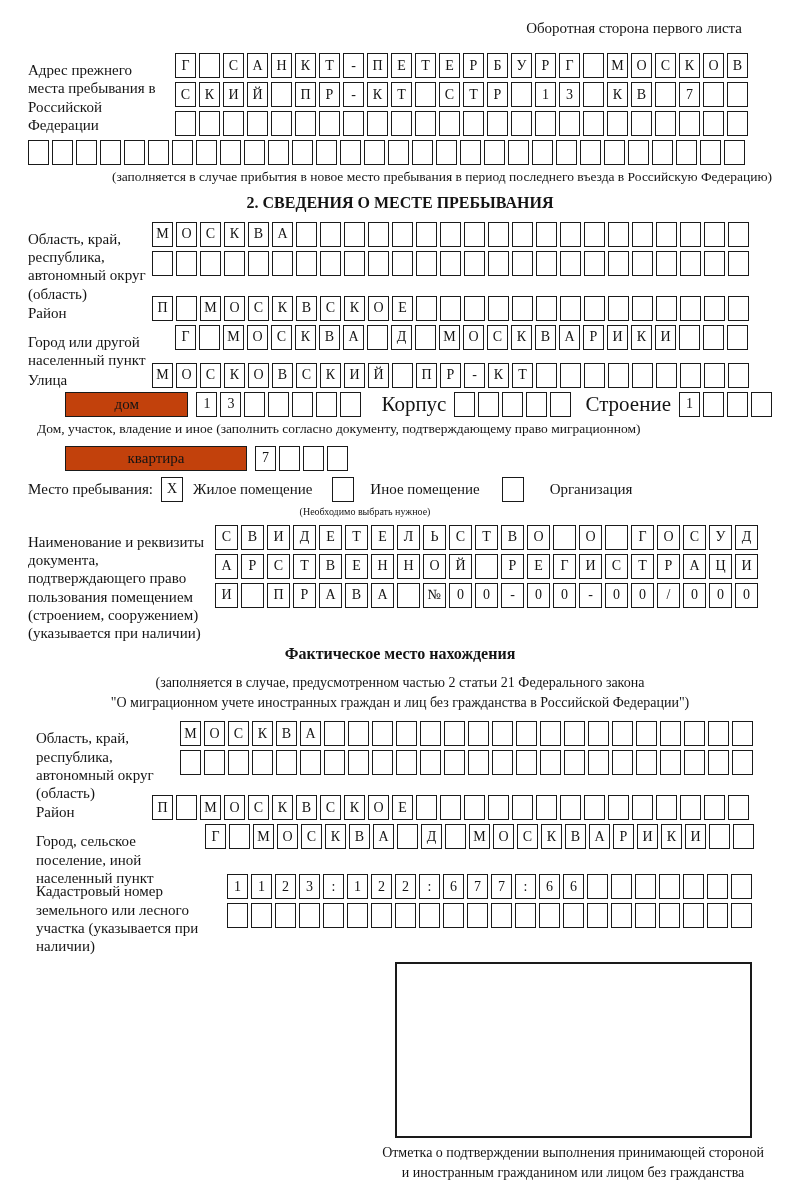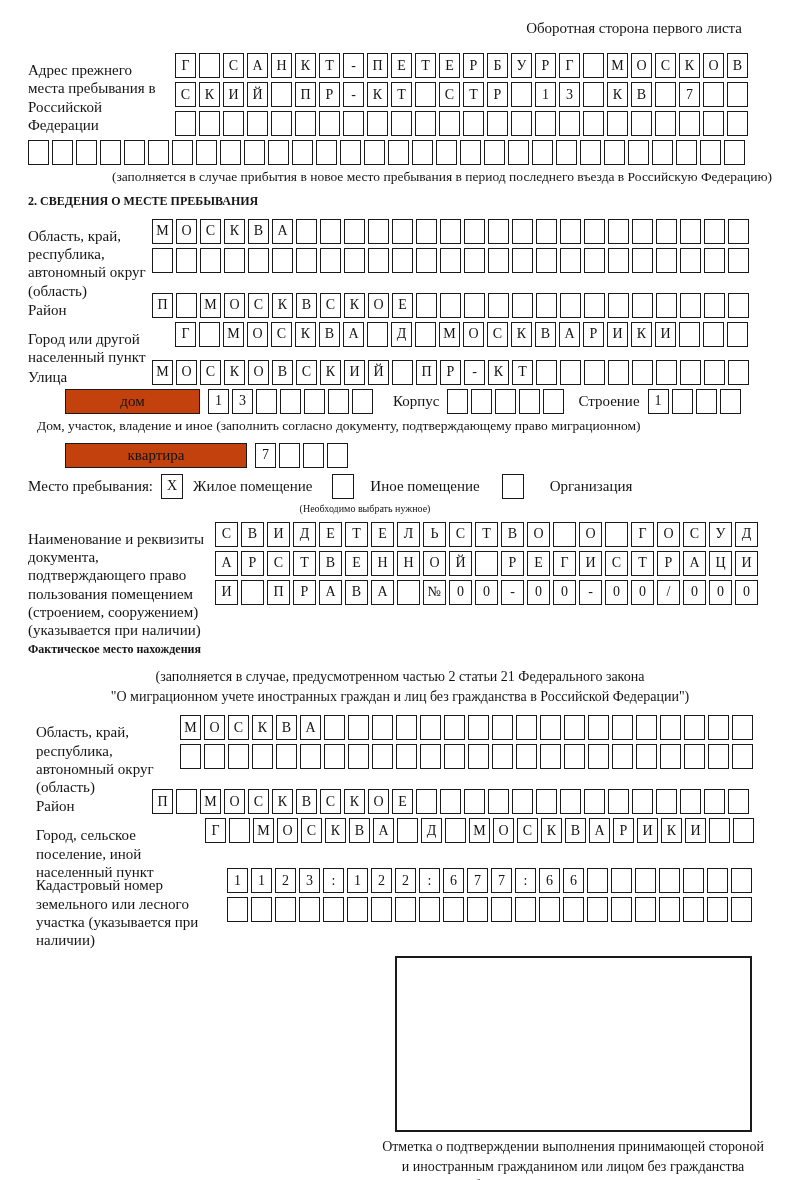--- a/index.html
+++ b/index.html
@@ -13,28 +13,28 @@
   .cellrow{display:flex;gap:3px;margin-bottom:4px;}
   .cell{box-sizing:border-box;flex:0 0 21px;width:21px;height:25px;border:1.7px solid #1a1a1a;
         display:flex;align-items:center;justify-content:center;font-size:14px;background:#fff;}
   .w23 .cell{flex-basis:23px;width:23px;}
   .ml0{margin-left:0;} .ml37{margin-left:37px;} .ml124{margin-left:124px;} .ml147{margin-left:147px;}
   .ml152{margin-left:152px;} .ml177{margin-left:177px;} .ml187{margin-left:187px;} .ml199{margin-left:199px;}
   .mh74{min-height:74px;} .mh36{min-height:38px;} .mh112{min-height:114px;} .mh86{min-height:88px;}
   .caption{font-size:13.5px;text-align:right;margin:0 0 8px 0;line-height:1.25;}
   .caption.left{text-align:left;margin-left:9px;}
   .caption-choose{font-size:10px;text-align:center;padding-right:70px;margin:0 0 8px 0;}
-  .sec-title{font-weight:bold;font-size:12px;margin:6px 0 10px 0;}
+  .sec-title{font-weight:bold;font-size:16px;text-align:center;margin:6px 0 10px 0;}
   .fact-cap{font-size:14px;text-align:center;line-height:1.45;margin-bottom:8px;}
   .inline-row{display:flex;align-items:center;margin-bottom:4px;}
   .inline-row .cellrow{margin-bottom:0;}
   .labelbox{box-sizing:border-box;border:1.7px solid #1a1a1a;height:25px;display:flex;align-items:center;
             justify-content:center;font-size:15px;background:#c2410c;}
   .box-dom{width:135px;margin-right:8px;} .box-kv{width:182px;margin-right:8px;}
-  .ilabel{font-size:15px;white-space:nowrap;}
+  .ilabel{font-size:21px;white-space:nowrap;}
   .gapA{margin:0 8px 0 20px;} .gapB{margin:0 8px 0 14px;}
   .checkbox{box-sizing:border-box;width:22px;height:25px;border:1.7px solid #1a1a1a;display:flex;
             align-items:center;justify-content:center;font-size:14px;}
   .stay-row{display:flex;align-items:center;margin:6px 0 4px 0;font-size:15px;}
   .stamp-box{box-sizing:border-box;border:2px solid #1a1a1a;width:357px;height:176px;margin-left:367px;background:#fff;}
   .stamp-caption{width:386px;margin-left:352px;text-align:center;font-size:14px;line-height:1.38;margin-top:5px;}
 </style>
 </head>
 <body>
 

